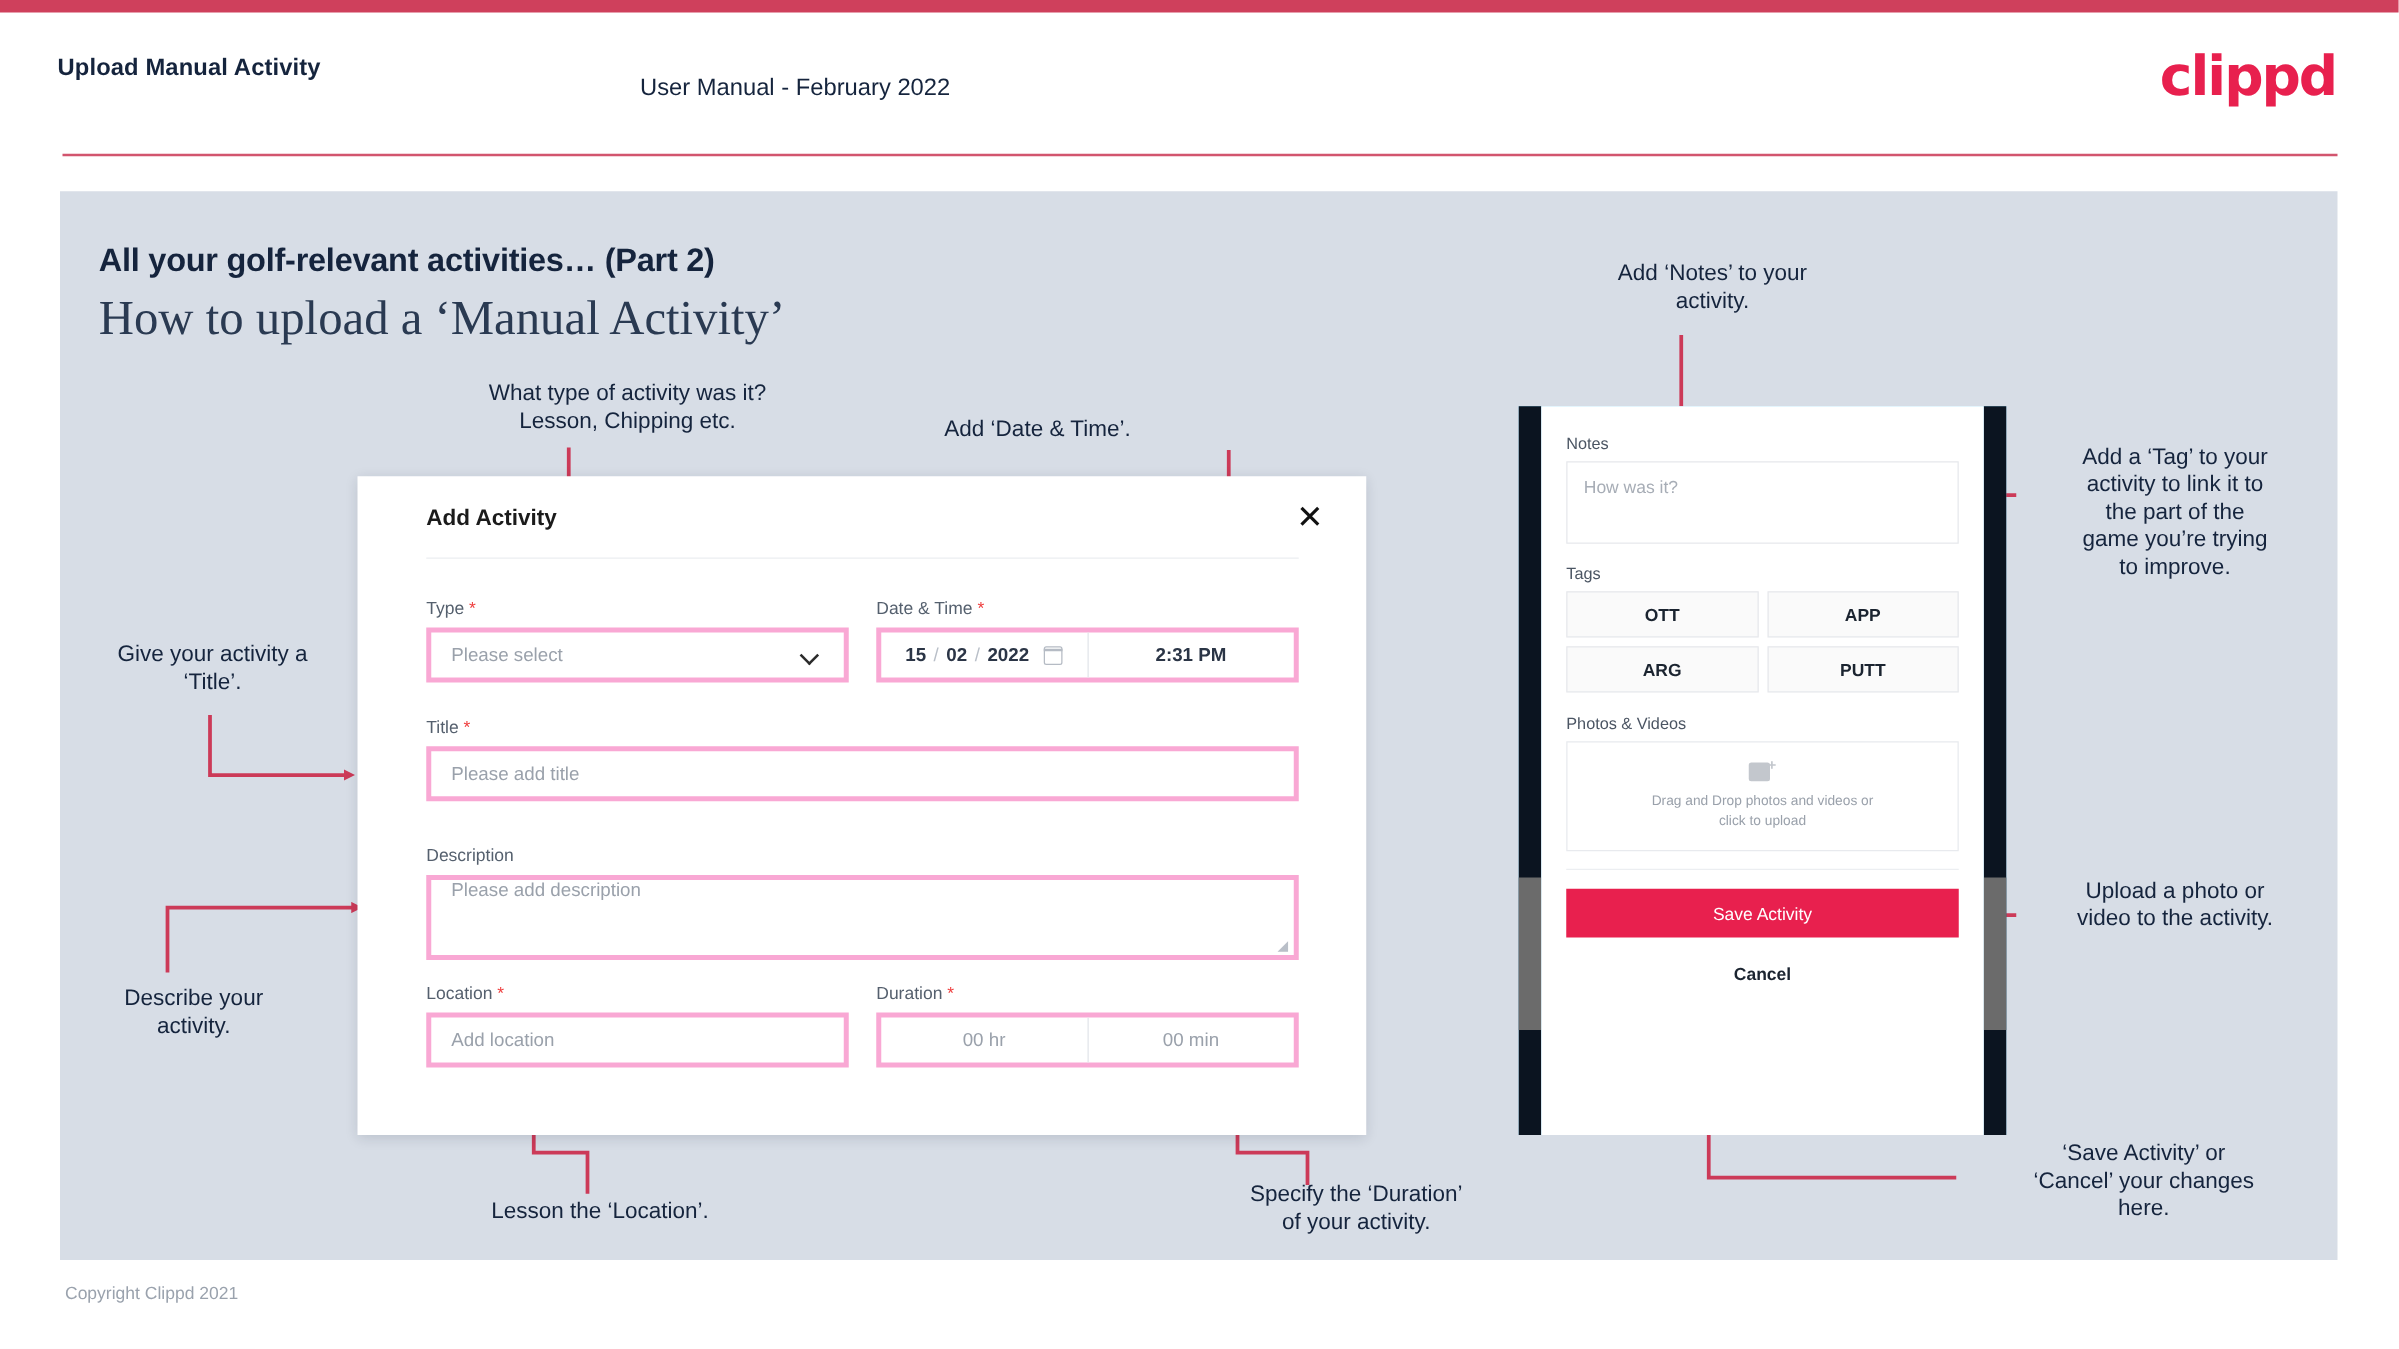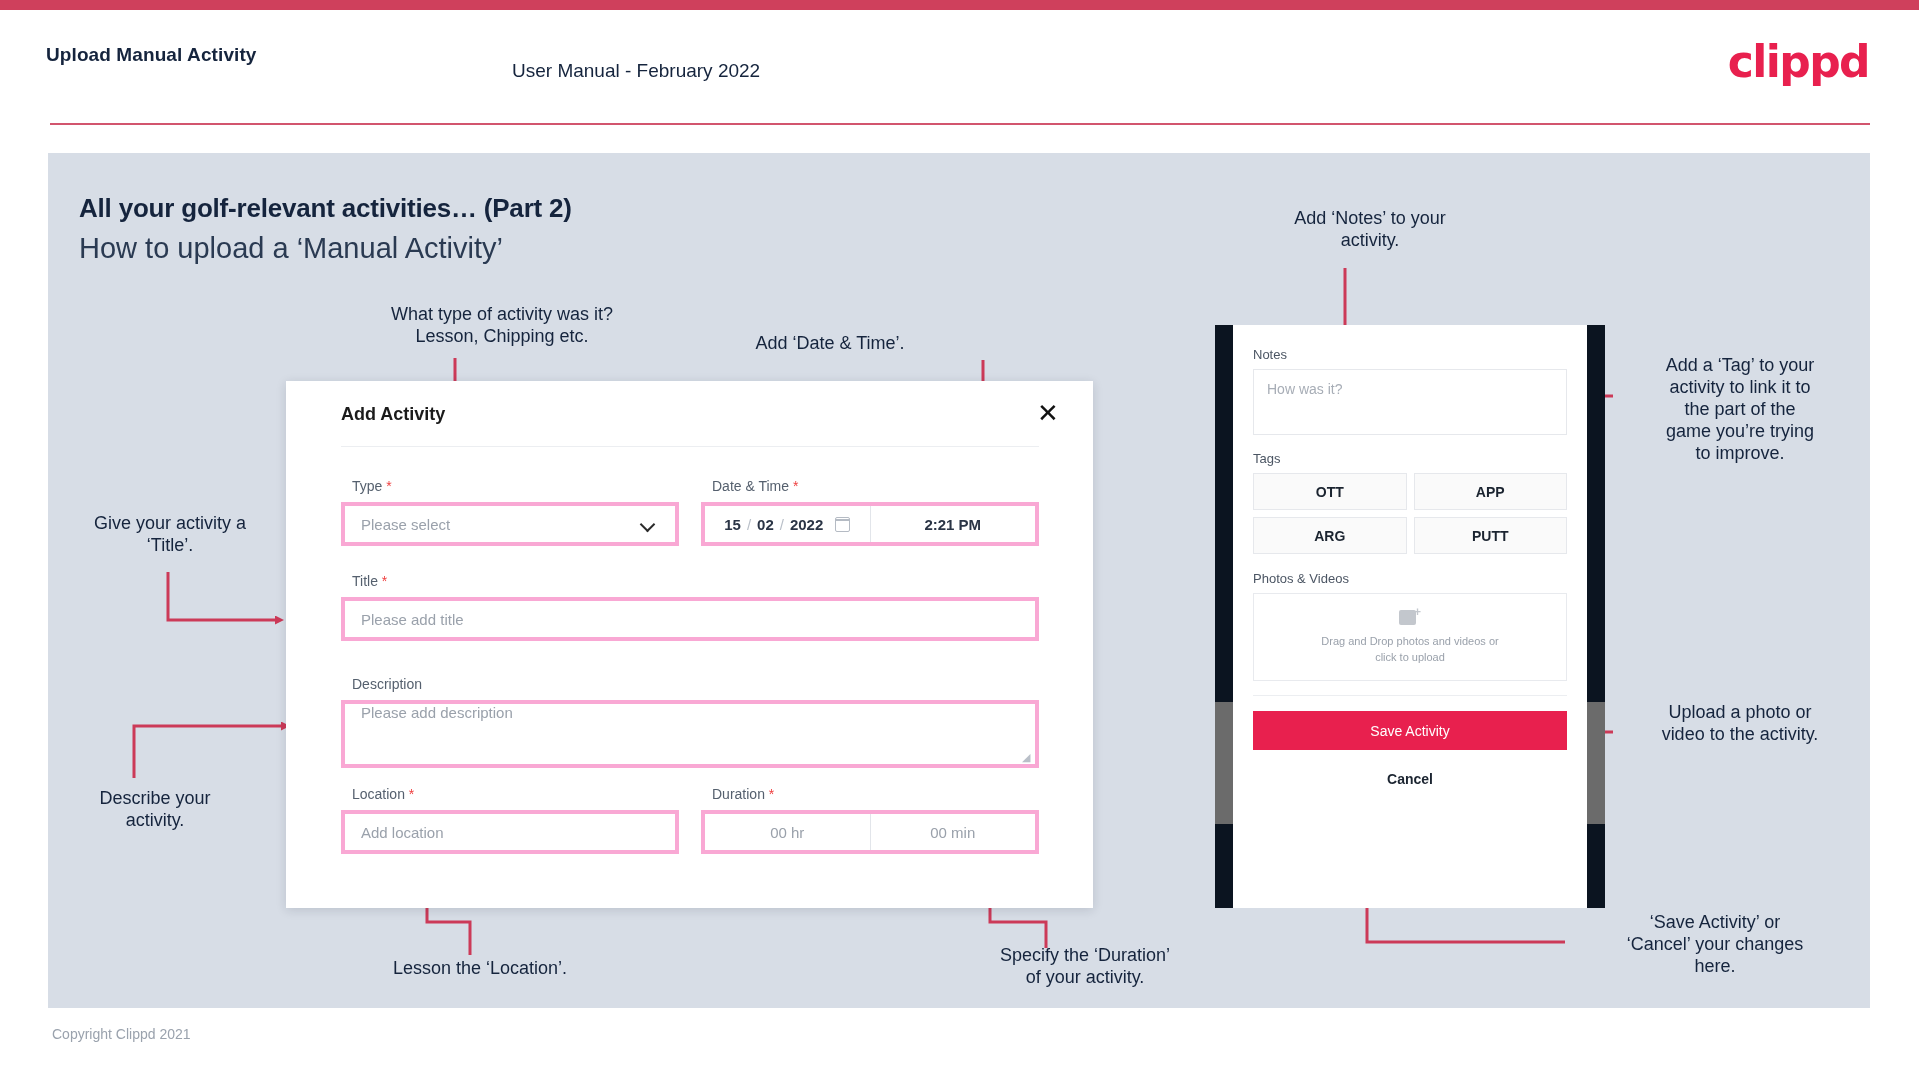--- a/index.html
+++ b/index.html
@@ -52,21 +52,21 @@
     width: 1822px; height: 855px;
     background: #d7dde6;
   }
   .slide-title {
     position: absolute; left: 79px; top: 193px;
     font-size: 26px; font-weight: 700; color: #15243d;
     letter-spacing: -.2px;
   }
   .slide-subtitle {
     position: absolute; left: 79px; top: 232px;
-    font-size: 29px; font-weight: 400; color: #2a3a52;
+    font-size: 39px; font-weight: 400; color: #2a3a52; font-family: Liberation Serif, serif;
   }
   .footer-copy {
     position: absolute; left: 52px; top: 1026px;
     font-size: 14px; color: #9aa2ad;
   }
 
   
   .anno {
     position: absolute;
     color: #15243d;
@@ -95,21 +95,21 @@
     width: 30px; height: 30px;
     display: flex; align-items: center; justify-content: center;
     font-size: 26px; color: #111; font-weight: 400; cursor: pointer;
     line-height: 1;
   }
   .modal-sep {
     position: absolute; left: 55px; top: 65px;
     width: 698px; height: 1px; background: #eceef1;
   }
   .field-label {
-    font-size: 14px; color: #55606e; margin-bottom: 8px; margin-left: 11px;
+    font-size: 14px; color: #55606e; margin-bottom: 8px;
   }
   .req { color: #ef4040; }
   .ctrl {
     border: 4px solid #f9a8d4; background: #fff;
     height: 44px; display: flex; align-items: center;
     font-size: 15px; color: #9aa1ab;
   }
   .ctrl.pad { padding: 0 16px; }
   .row-a {
     position: absolute; left: 55px; top: 97px;
@@ -338,21 +338,21 @@
         <div class="ctrl dt-ctrl">
           <div class="dt-date">
             <span>15</span>
             <span class="dt-sl">/</span>
             <span>02</span>
             <span class="dt-sl">/</span>
             <span>2022</span>
             <span class="cal-ico"></span>
           </div>
           <div class="dt-time">
-            <span>2:21 PM</span>
+            <span>2:31 PM</span>
           </div>
         </div>
       </div>
     </div>
 
     <div class="row-b">
       <div class="field-label">
         <span>Title</span>
         <span class="req">*</span>
       </div>

